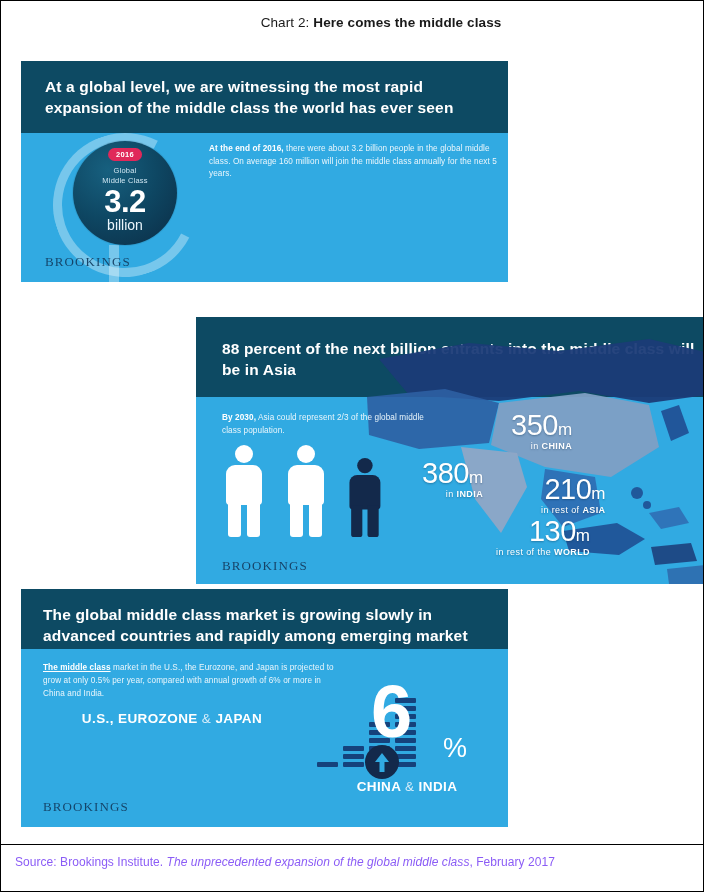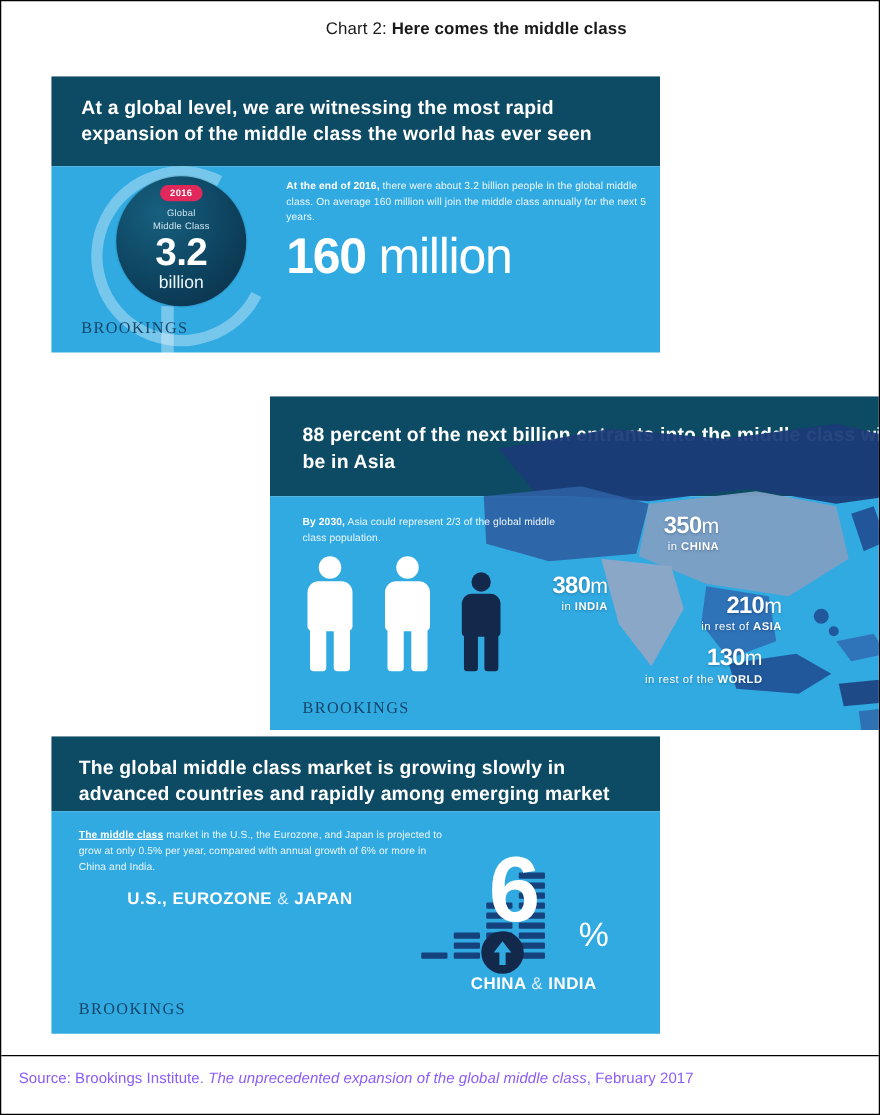--- a/index.html
+++ b/index.html
@@ -19,21 +19,21 @@
   }
   
   .caption{
     position:absolute;left:0;top:14px;width:704px;
     text-align:center;font-size:13.5px;letter-spacing:.1px;margin-left:28px;
   }
   .caption .lead{font-weight:400;}
   .caption .bold{font-weight:700;}
 
   
-  .panel{position:absolute;overflow:hidden;margin-left:20px;}
+  .panel{position:absolute;overflow:hidden;}
   .panel-head{
     background:#0d4a63;
     color:#ffffff;
     box-sizing:border-box;
   }
   .panel-head h2{
     margin:0;font-size:15.5px;font-weight:700;line-height:1.35;
     letter-spacing:.15px;
   }
   .panel-body{background:#31aae2;position:relative;box-sizing:border-box;}
@@ -129,21 +129,21 @@
     position:absolute;left:4px;top:20px;width:36px;height:40px;
     background:currentColor;border-radius:9px 9px 4px 4px;
   }
   .person .legL,.person .legR{
     position:absolute;top:55px;width:13px;height:37px;background:currentColor;
     border-radius:0 0 3px 3px;
   }
   .person .legL{left:6px;} .person .legR{left:25px;}
   .p-white{color:#ffffff;} .p-dark{color:#13294b;}
   .map-label{position:absolute;color:#fff;text-shadow:0 1px 2px rgba(0,40,70,.35);}
-  .map-label .num{font-size:19px;font-weight:700;line-height:1;letter-spacing:-.5px;}
+  .map-label .num{font-size:29px;font-weight:400;line-height:1;letter-spacing:-.5px;}
   .map-label .m{font-size:17px;font-weight:300;}
   .map-label .cap{
     display:block;font-size:9px;font-weight:700;letter-spacing:.4px;margin-top:1px;
   }
   .map-label .cap .thin{font-weight:400;}
   #lbl-china{left:315px;top:14px;text-align:right;}
   #lbl-india{left:226px;top:62px;text-align:right;}
   #lbl-asia{left:345px;top:78px;text-align:right;}
   #lbl-world{left:300px;top:120px;text-align:right;}
   #panel2 .brookings{left:26px;bottom:10px;color:#14395c;}
@@ -226,24 +226,20 @@
           </span>
           <span class="globe-num">3.2</span>
           <span class="globe-unit">billion</span>
         </div>
       </div>
 
       <div class="p1-text">
         <b>At the end of 2016,</b><span> there were about 3.2 billion people in the global middle class. On average 160 million will join the middle class annually for the next 5 years.</span>
       </div>
 
-      <div class="p1-big">
-        <span class="b">160</span>
-        <span class="l">million</span>
-      </div>
 
 
       <div class="brookings">BROOKINGS</div>
     </div>
   </div>
 
   <div class="panel" id="panel2">
     <div class="panel-head">
       <h2>88 percent of the next billion entrants into the middle class will be in Asia</h2>
     </div>

